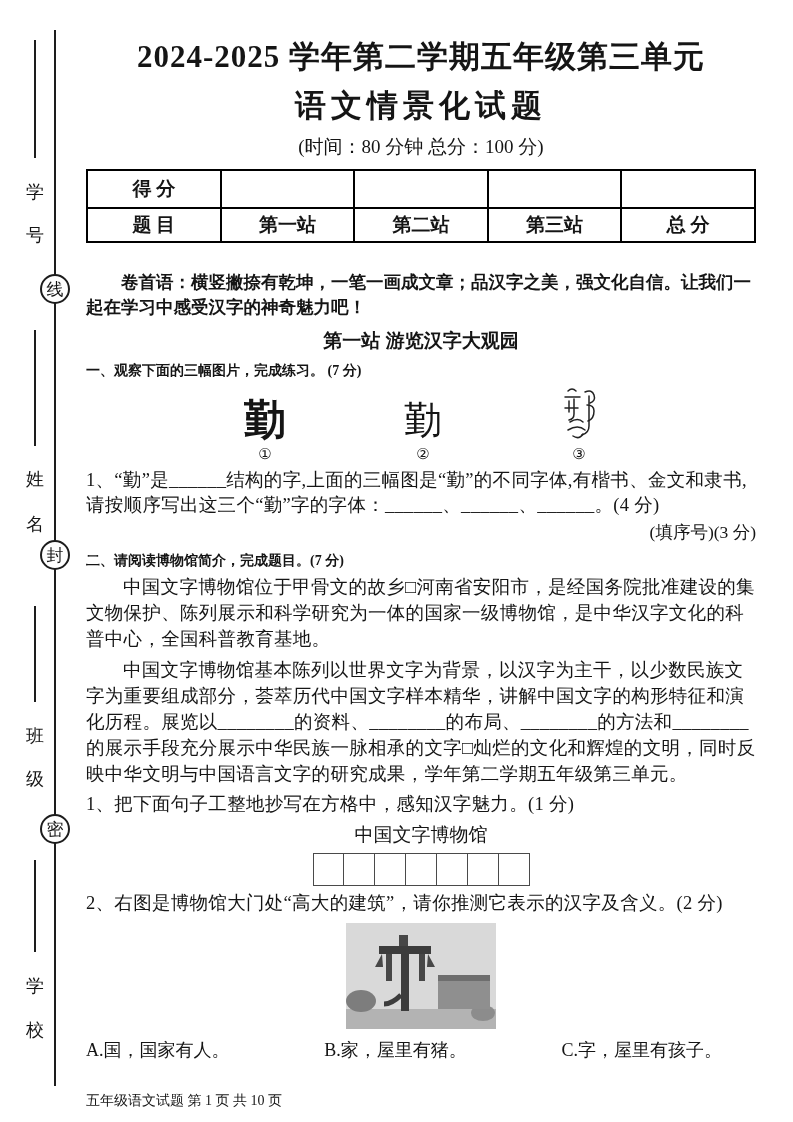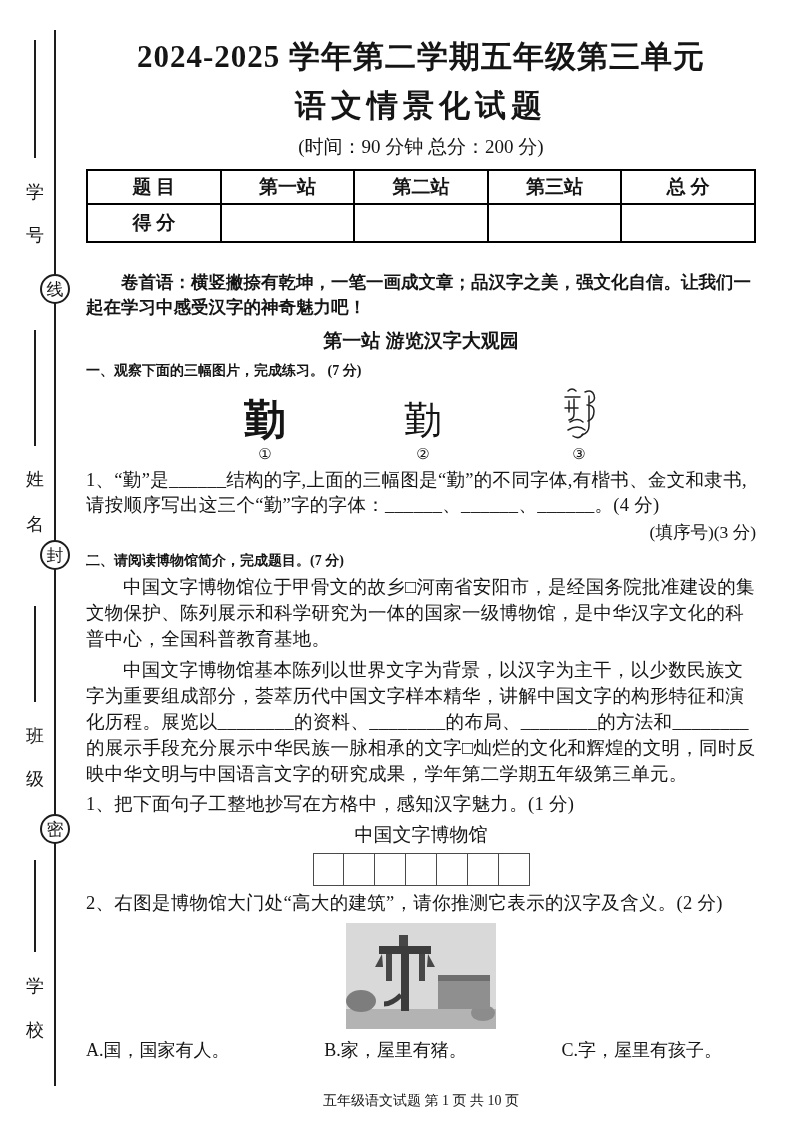--- a/index.html
+++ b/index.html
@@ -62,21 +62,21 @@
   .note-right { text-align:right; font-size:17.5px; margin-top:1px; }
 
   .copy-line { text-align:center; font-size:19px; margin-top:4px; }
   .copy-grid { display:flex; justify-content:center; margin-top:5px; }
   .copy-grid .cell { width:31px; height:33px; border:1.5px solid #4a4a4a; border-left:none; background:#fff; }
   .copy-grid .cell:first-child { border-left:1.5px solid #4a4a4a; }
 
   .photo-wrap { display:flex; justify-content:center; margin-top:6px; }
   .options { display:flex; justify-content:space-between; margin-top:9px; padding-right:34px; font-size:18px;text-align:right; }
 
-  .footer { position:absolute; left:86px; width:670px; bottom:12px; text-align:center; font-size:14px; }
+  .footer { position:absolute; left:86px; width:670px; bottom:12px; text-align:left; font-size:14px; }
 </style>
 </head>
 <body>
 
 <div class="page">
 
   <div class="seal-rule"></div>
 
   <div class="seal-field f1">
     <div class="seal-blank"></div>
@@ -101,37 +101,37 @@
   </div>
   <div class="seal-field f4">
     <div class="seal-blank"></div>
     <div class="seal-label">学 校</div>
   </div>
 
   <div class="content">
 
     <div class="title1">2024-2025 学年第二学期五年级第三单元</div>
     <div class="title2">语文情景化试题</div>
-    <div class="meta">(时间：90 分钟 总分：200 分)</div>
+    <div class="meta">(时间：80 分钟 总分：100 分)</div>
 
     <table class="score">
       <tbody>
           <tr>
+        <td class="rowlabel">得 分</td>
+        <td></td>
+        <td></td>
+        <td></td>
+        <td></td>
+      </tr>
+      <tr>
         <th>题 目</th>
         <th>第一站</th>
         <th>第二站</th>
         <th>第三站</th>
         <th>总 分</th>
-      </tr>
-      <tr>
-        <td class="rowlabel">得 分</td>
-        <td></td>
-        <td></td>
-        <td></td>
-        <td></td>
       </tr>
     </tbody>
       </table>
 
     <div class="preface">卷首语：横竖撇捺有乾坤，一笔一画成文章；品汉字之美，强文化自信。让我们一起在学习中感受汉字的神奇魅力吧！</div>
 
     <div class="station-heading">第一站 游览汉字大观园</div>
 
     <div class="qtitle">一、观察下面的三幅图片，完成练习。 (7 分)</div>
 

